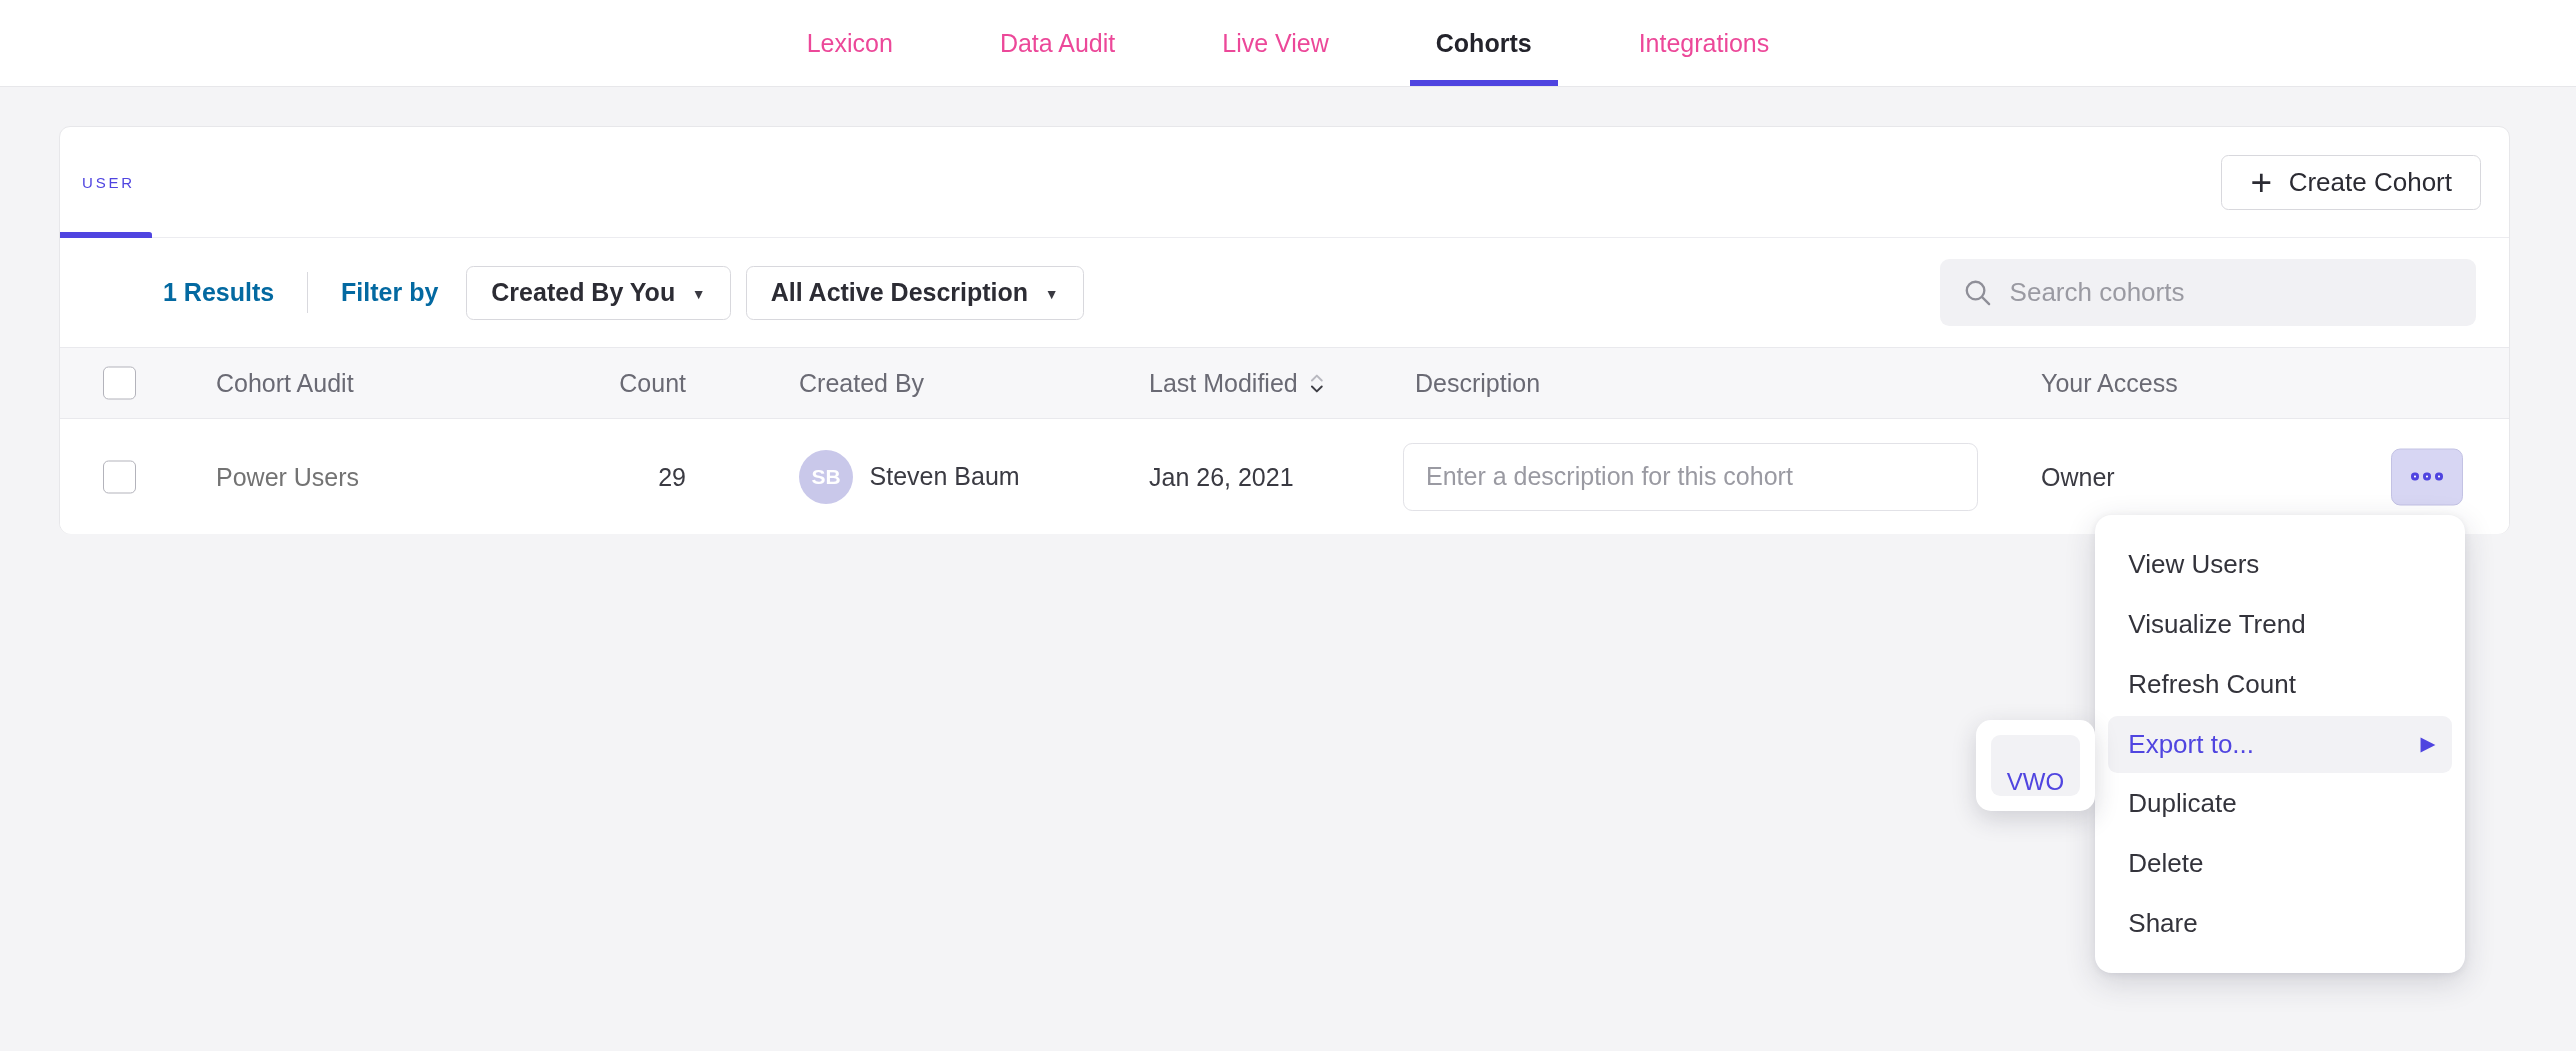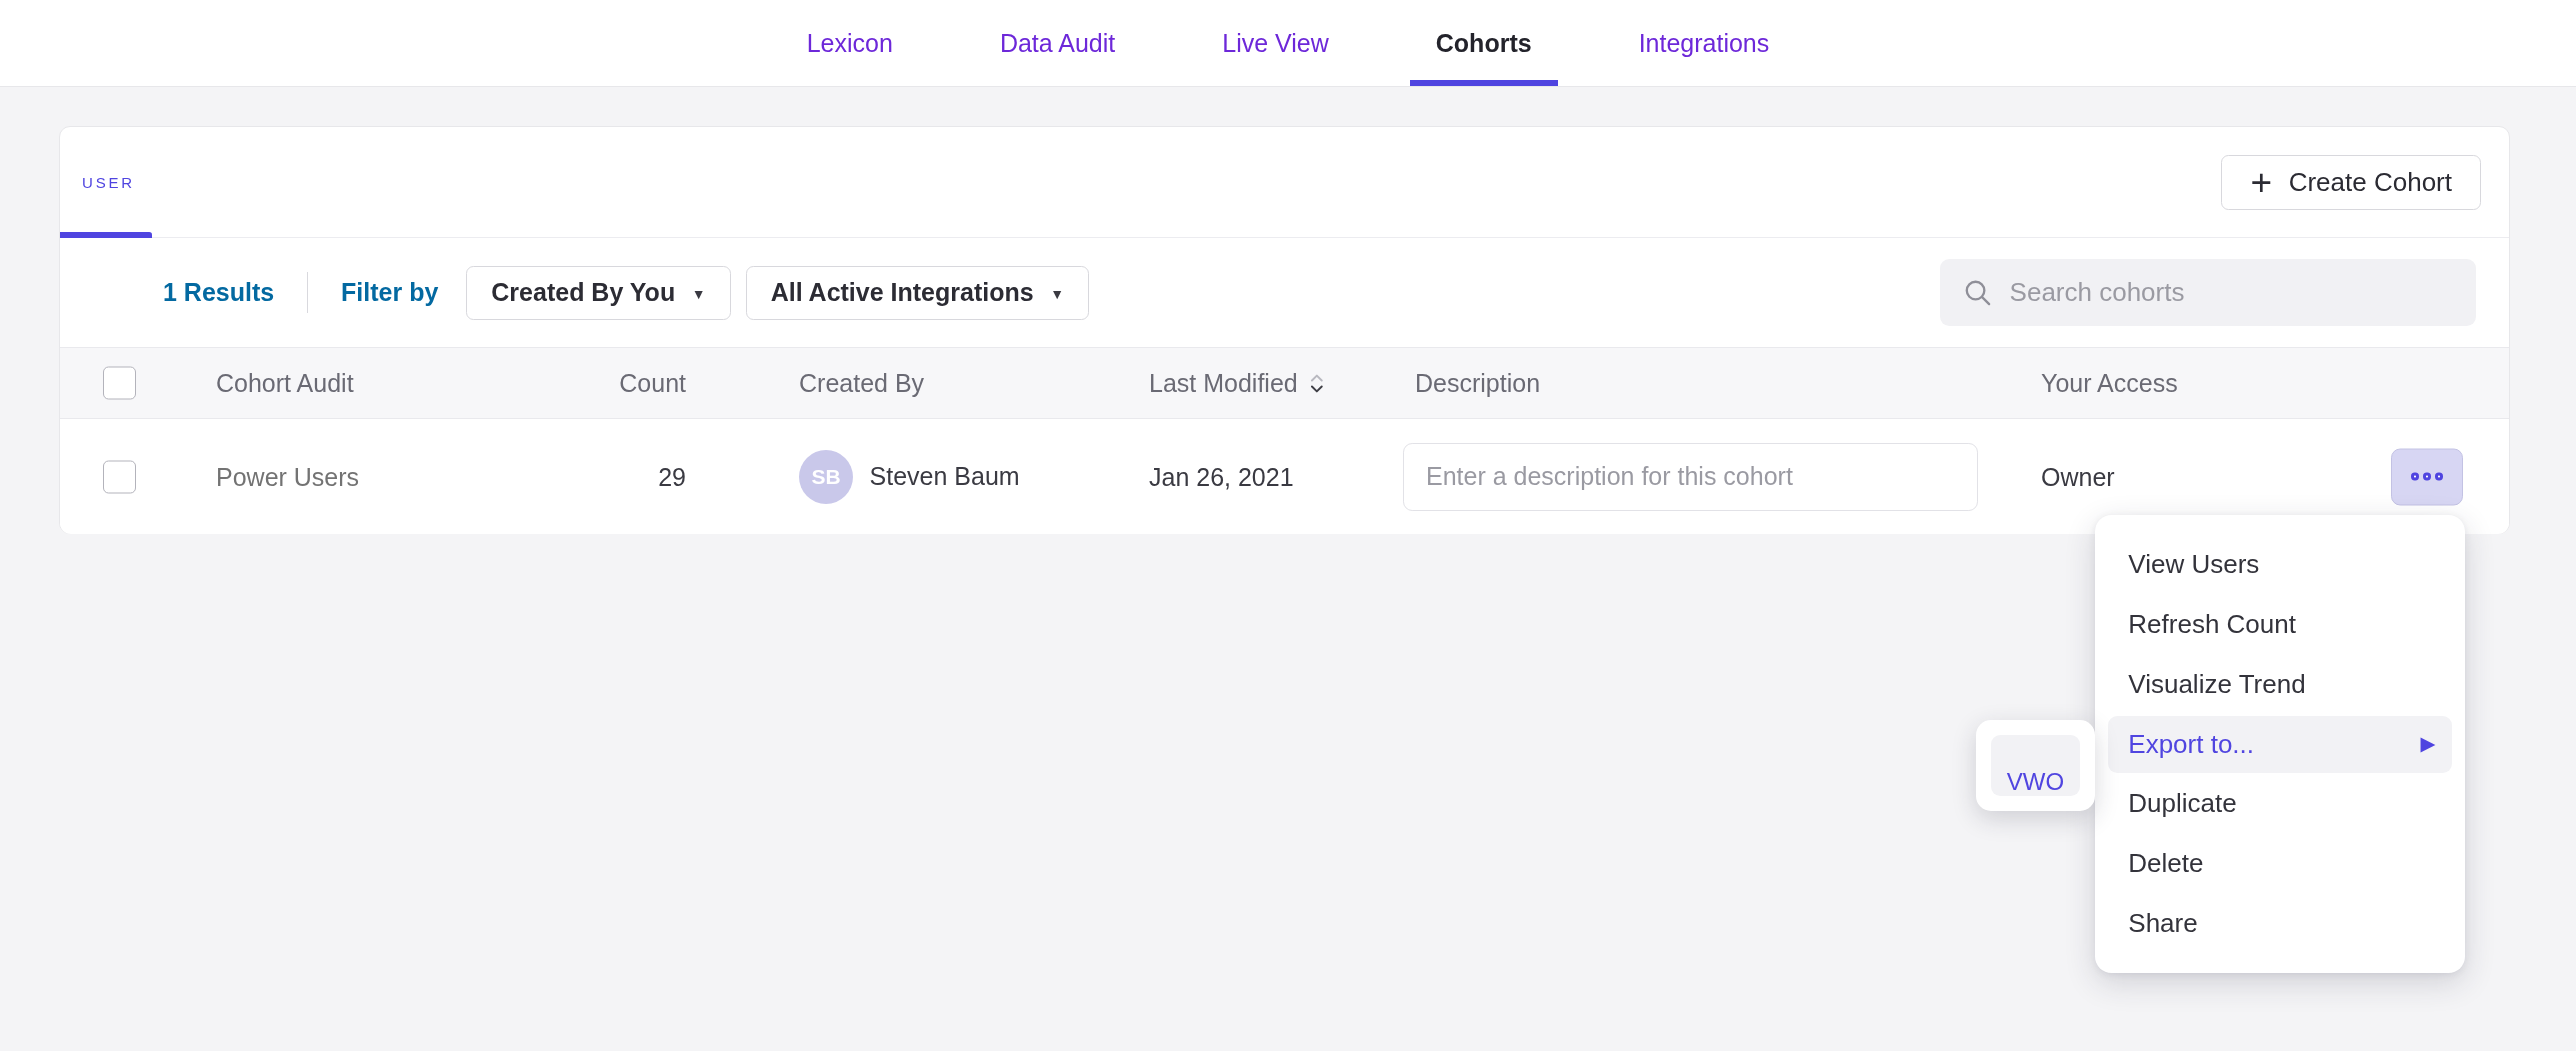--- a/index.html
+++ b/index.html
@@ -21,21 +21,21 @@
     justify-content: center;
     align-items: stretch;
     gap: 55px;
   }
   .nav-item {
     position: relative;
     display: flex;
     align-items: center;
     padding: 0 26px;
     font-size: 25px;
-    color: #6d28d9;
+    color: #ec4899;
     cursor: pointer;
   }
   .nav-item.active { color: #23232b; font-weight: 600; }
   .nav-item.active .nav-underline {
     position: absolute;
     left: 0; right: 0; bottom: 0;
     height: 6.5px;
     background: #4f44e0;
   }
 
@@ -310,21 +310,21 @@
   <div class="filterrow">
     <span class="results-text">1 Results</span>
     <span class="v-divider"></span>
     <span class="filterby-text">Filter by</span>
     <button class="dropdown-btn">
       <span>Created By You</span>
       <span class="caret">▼</span>
     </button>
     <span class="dd-gap"></span>
     <button class="dropdown-btn">
-      <span>All Active Integrations</span>
+      <span>All Active Description</span>
       <span class="caret">▼</span>
     </button>
     <span class="filter-spacer"></span>
     <div class="searchbox">
       <svg width="31" height="31" viewBox="0 0 24 24">
         <circle cx="10.5" cy="10.5" r="6.8" fill="none" stroke="#8f8f98" stroke-width="1.8"></circle>
         <line x1="15.6" y1="15.6" x2="21" y2="21" stroke="#8f8f98" stroke-width="1.8" stroke-linecap="round"></line>
       </svg>
       <input type="text" placeholder="Search cohorts" style="">
     </div>
@@ -374,24 +374,24 @@
     </div>
   </div>
 
 </section>
 
 <div class="context-menu">
   <div class="menu-item">
     <span>View Users</span>
   </div>
   <div class="menu-item">
+    <span>Visualize Trend</span>
+  </div>
+  <div class="menu-item">
     <span>Refresh Count</span>
-  </div>
-  <div class="menu-item">
-    <span>Visualize Trend</span>
   </div>
   <div class="menu-item highlighted">
     <span>Export to...</span>
     <span class="submenu-arrow">▶</span>
   </div>
   <div class="menu-item">
     <span>Duplicate</span>
   </div>
   <div class="menu-item">
     <span>Delete</span>

